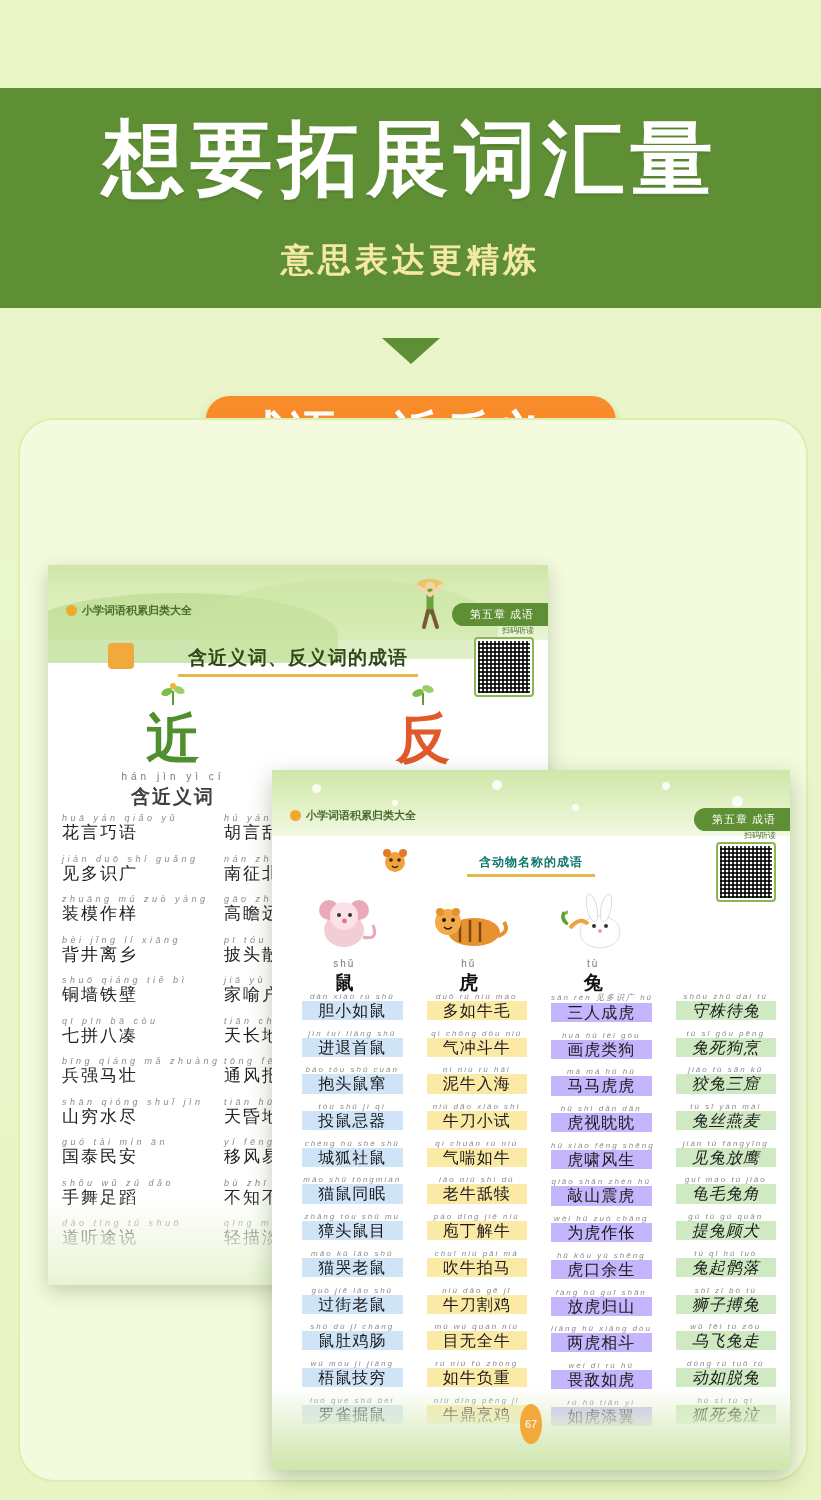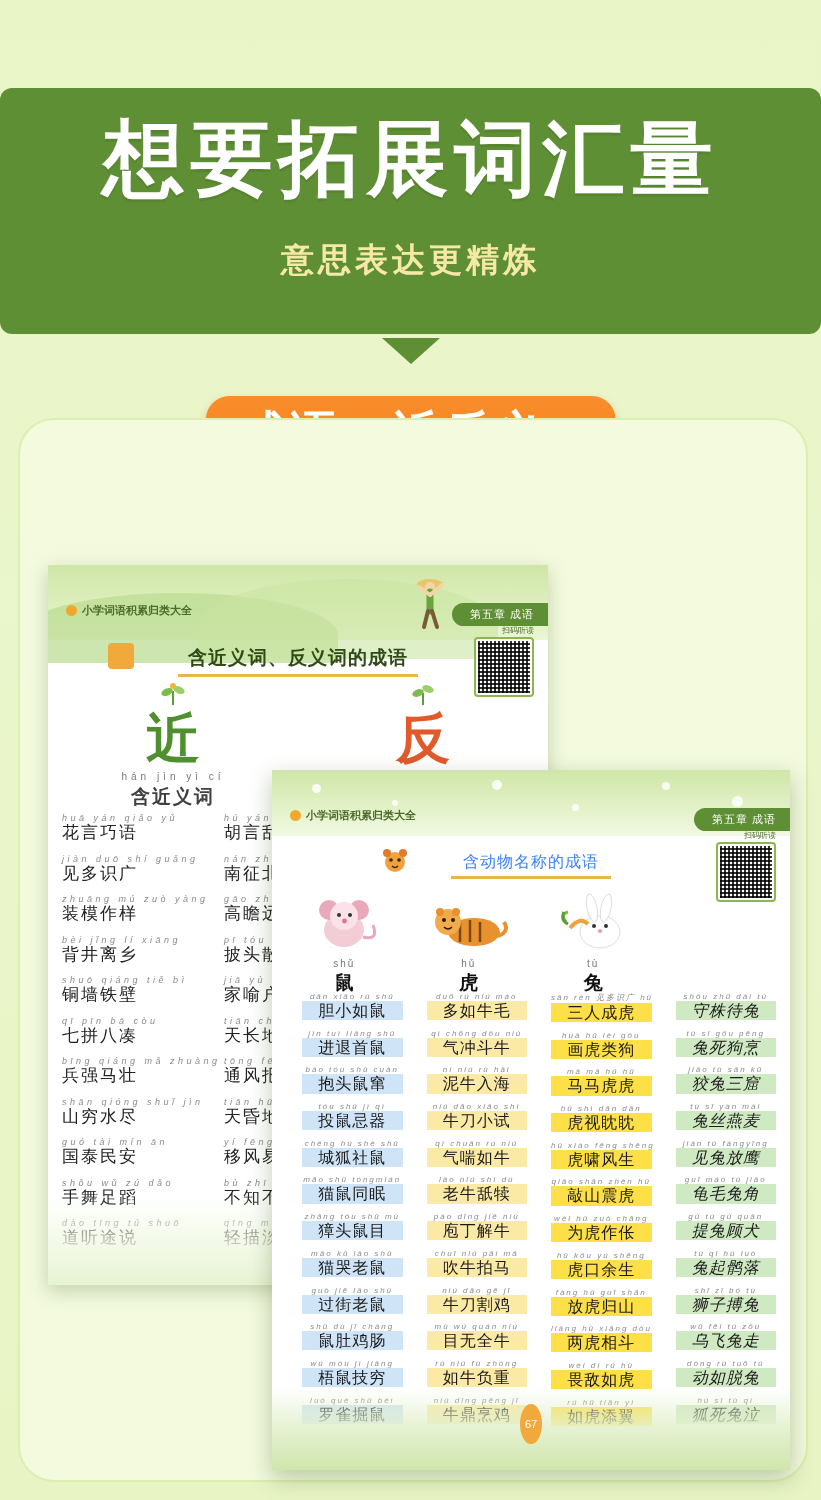--- a/index.html
+++ b/index.html
@@ -10,23 +10,22 @@
     overflow:hidden;
     position:relative;
   }
   .page{
     position:absolute;inset:0;
     background:linear-gradient(180deg,#e9f5c6 0%,#eaf6cb 40%,#e8f4c4 100%);
   }
 
   
   .banner{
-    position:absolute;left:0;top:88px;width:821px;height:246px;
+    position:absolute;left:0;top:88px;width:821px;height:220px;
     background:#5f8f35;
-    border-radius:12px;
   }
   .banner-title{
     position:absolute;left:0;top:24px;width:821px;
     text-align:center;
     font-size:82px;font-weight:bold;color:#ffffff;
     letter-spacing:6px;
     line-height:1.15;
     text-shadow:0 3px 0 rgba(0,0,0,0.07);
   }
   .banner-sub{
@@ -188,21 +187,21 @@
     background:linear-gradient(180deg,#cfe6a8 0%,#e2f1c6 55%,#f1f9e4 100%);
   }
   .b2-dot{
     position:absolute;border-radius:50%;background:#ffffff;opacity:.85;
   }
   .b2-title-wrap{
     position:absolute;left:0;top:82px;width:518px;text-align:center;
   }
   .b2-title{
     display:inline-block;
-    font-size:16px;font-weight:normal;color:#3b82f6;
+    font-size:12px;font-weight:bold;color:#0f766e;
     border-bottom:3px solid #e6b84a;
     padding:0 12px 3px;letter-spacing:1px;
   }
   .tiger-badge{
     position:absolute;left:108px;top:78px;width:30px;height:26px;
   }
 
   .animal-row{
     position:absolute;left:10px;top:122px;width:498px;
     display:flex;
@@ -221,21 +220,21 @@
   .b2-py{
     font-size:8px;color:#8a8a8a;letter-spacing:2px;font-style:italic;
     white-space:nowrap;text-align:center;
   }
   .b2-txt{
     font-size:16px;color:#1a1a1a;letter-spacing:1px;white-space:nowrap;
     text-align:center;line-height:1.2;
   }
   .hl-blue .b2-txt{background:#cfe4f7;}
   .hl-yellow .b2-txt{background:#fbe9a6;}
-  .hl-pink .b2-txt{background:#fde047;}
+  .hl-pink .b2-txt{background:#c4b5fd;}
   .hl-green .b2-txt{background:#cfe9c2;font-style:italic;}
 
   .b2-foot{
     position:absolute;left:0;bottom:0;width:518px;height:82px;
     background:linear-gradient(180deg,rgba(255,255,255,0) 0%,#e3f0cd 55%,#cfe6ab 100%);
   }
   .page-num{
     position:absolute;left:50%;bottom:26px;transform:translateX(-50%);
     width:22px;height:40px;border-radius:50%;
     background:#f2a93c;color:#fff;font-size:11px;

